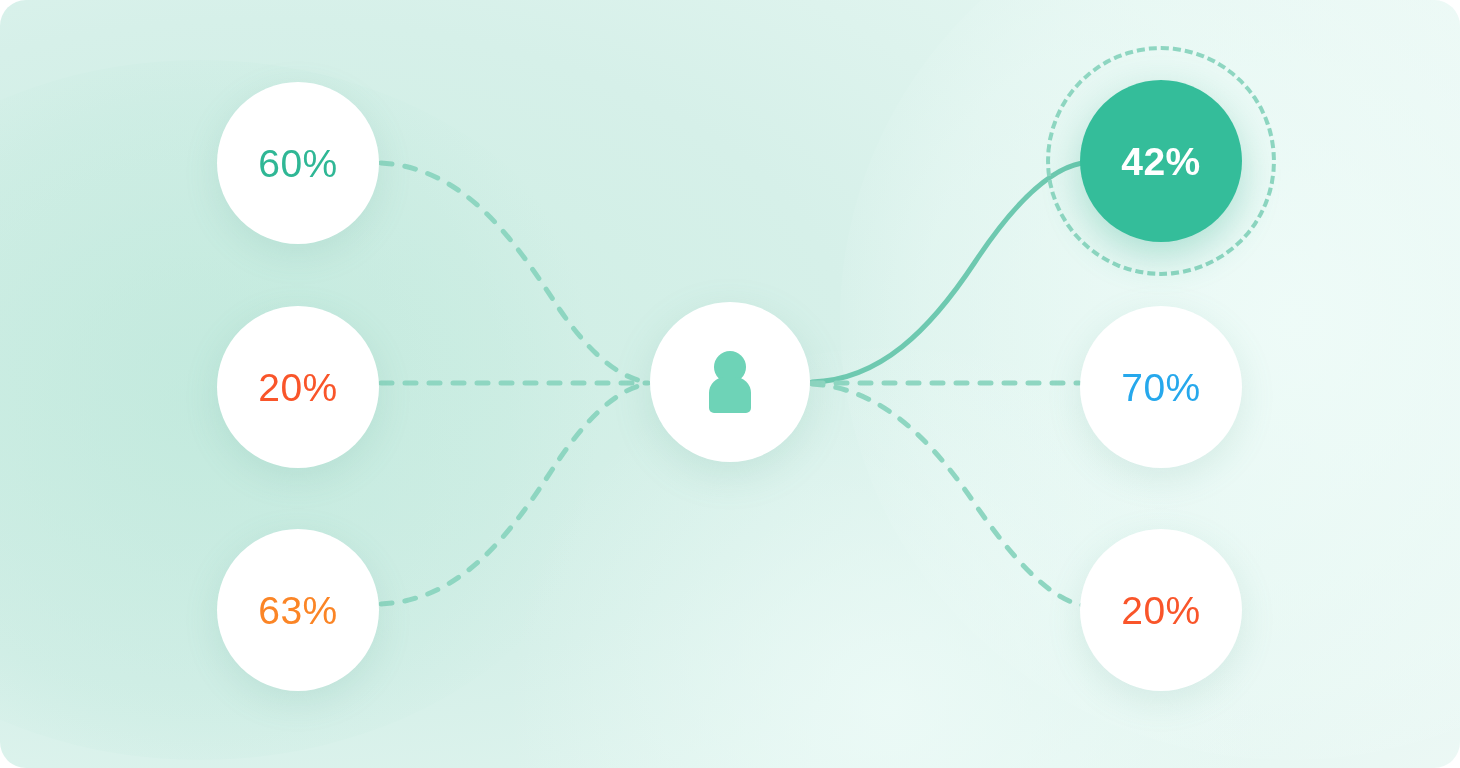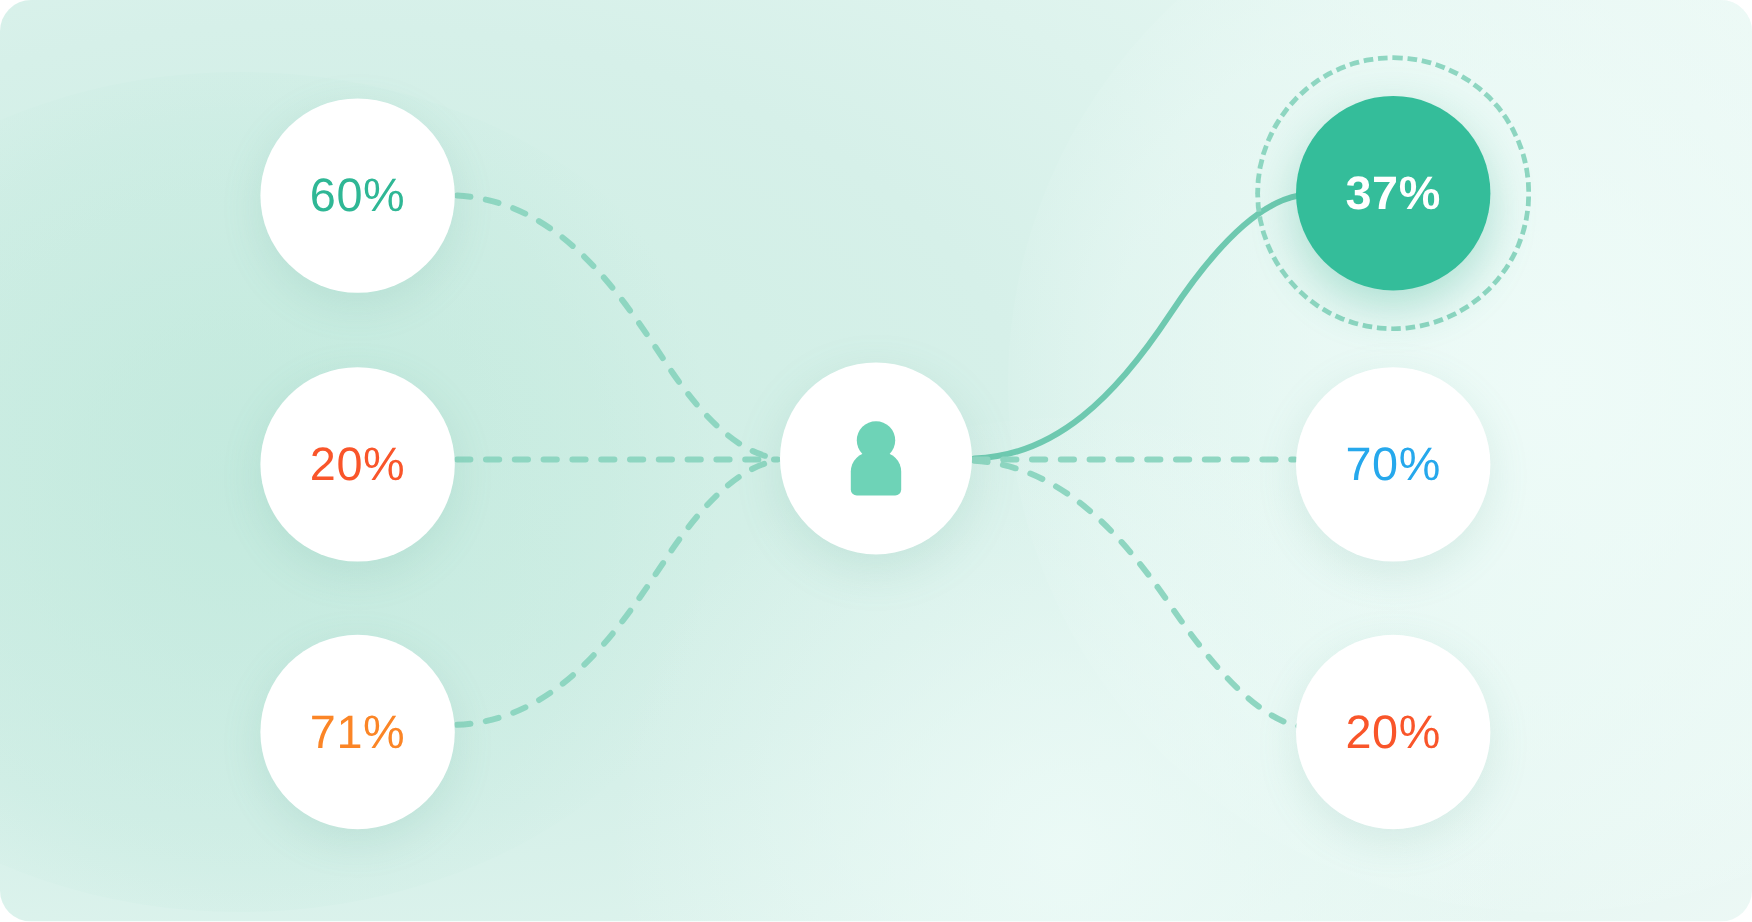--- a/index.html
+++ b/index.html
@@ -158,32 +158,32 @@
 
   <div class="node plain" id="node-60">
     <span class="value" style="color:#2fb795">60%</span>
   </div>
 
   <div class="node plain" id="node-l20">
     <span class="value" style="color:#f9552a">20%</span>
   </div>
 
   <div class="node plain" id="node-30">
-    <span class="value" style="color:#fb8526">71%</span>
+    <span class="value" style="color:#fb8526">63%</span>
   </div>
 
   <div class="node plain" id="node-hub">
     <span class="person">
       <span class="head"></span>
       <span class="body"></span>
     </span>
   </div>
 
   <div class="node" id="node-70">
-    <span class="value">37%</span>
+    <span class="value">42%</span>
   </div>
 
   <div class="node plain" id="node-40">
     <span class="value" style="color:#26a8ec">70%</span>
   </div>
 
   <div class="node plain" id="node-r20">
     <span class="value" style="color:#f9552a">20%</span>
   </div>
 

